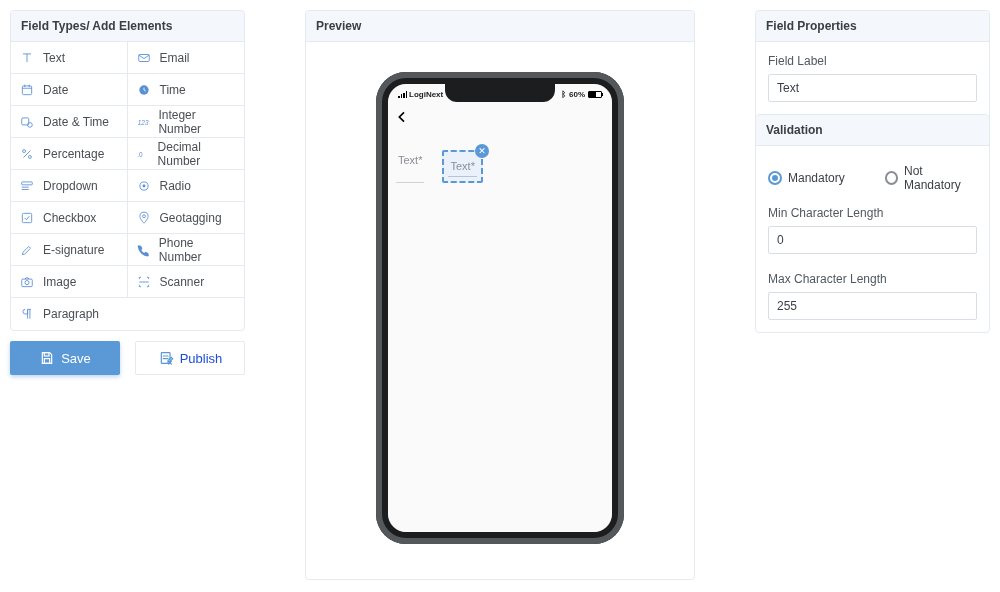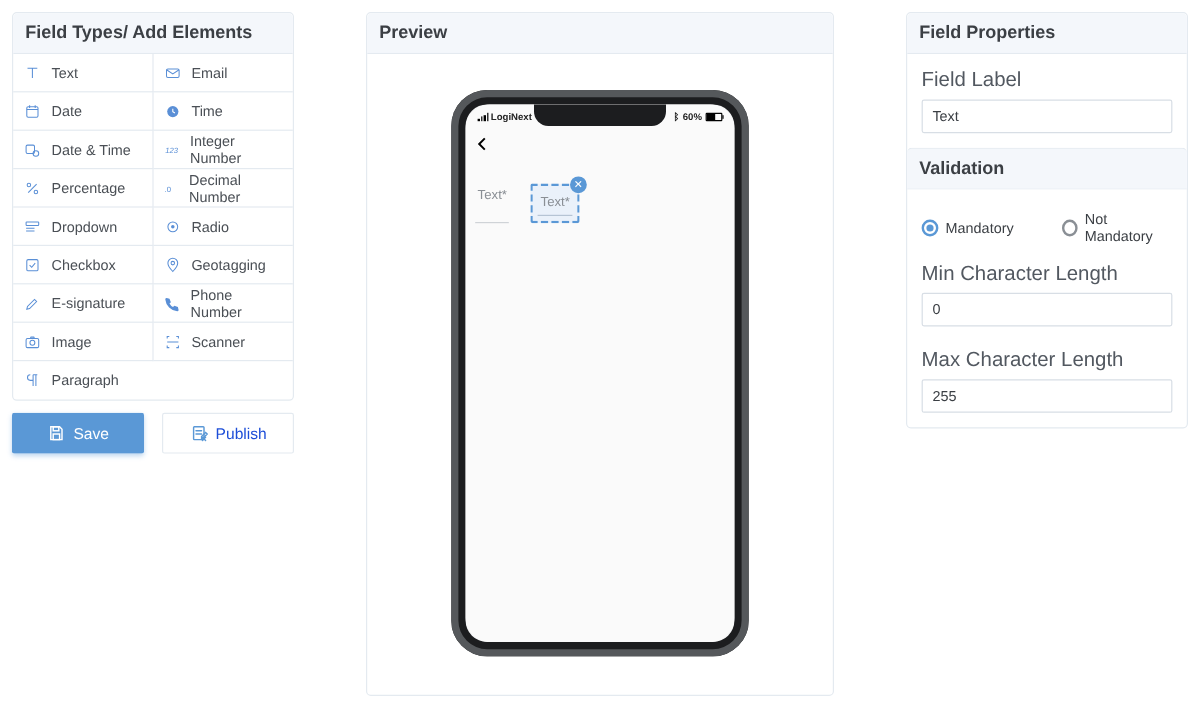--- a/index.html
+++ b/index.html
@@ -20,21 +20,21 @@
   .panel {
     border: 1px solid #e4eaf0;
     border-radius: 4px;
     background: #fff;
   }
   .panel-header {
     padding: 8px 10px;
     background: #f4f7fb;
     border-bottom: 1px solid #e4eaf0;
     font-weight: 600;
-    font-size: 15px;
+    font-size: 12px;
     color: #3b3f44;
     border-radius:4px 4px 0 0;
   }
   
   .ft-grid { display:flex; flex-wrap:wrap; }
   .ft-cell {
     width: 50%;
     display:flex;
     align-items:center;
     gap:8px;
@@ -136,21 +136,21 @@
   .remove-badge {
     position:absolute; top:-8px; right:-8px;
     width:14px; height:14px; border-radius:50%;
     background:#5a98d6; color:#fff;
     display:flex;align-items:center;justify-content:center;
     font-size:9px; line-height:1;
   }
 
   
   .prop-body { padding: 12px 12px; display:flex; flex-direction:column; gap:6px; }
-  .prop-label { font-size:17px; color:#525860; }
+  .prop-label { font-size:12px; color:#525860; }
   .prop-input {
     width:100%;
     border:1px solid #d8dee5;
     border-radius:2px;
     padding:6px 8px;
     font-size:12px;
     color:#3b3f44;
     background:#fff;
   }
   .radios { display:flex; gap:40px; align-items:center; margin:6px 0 8px; }

